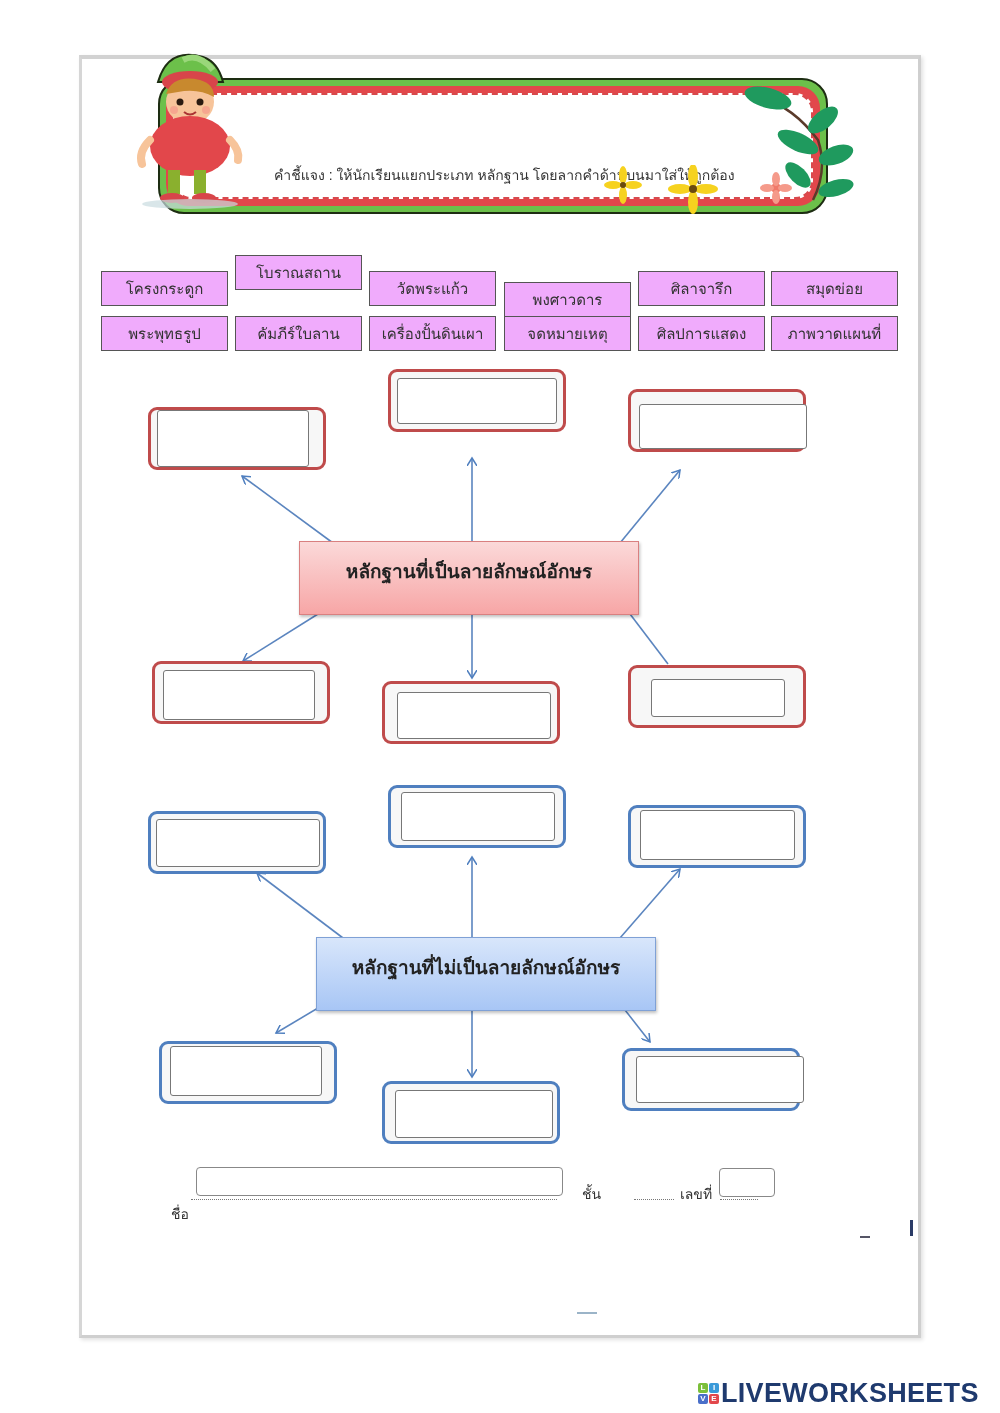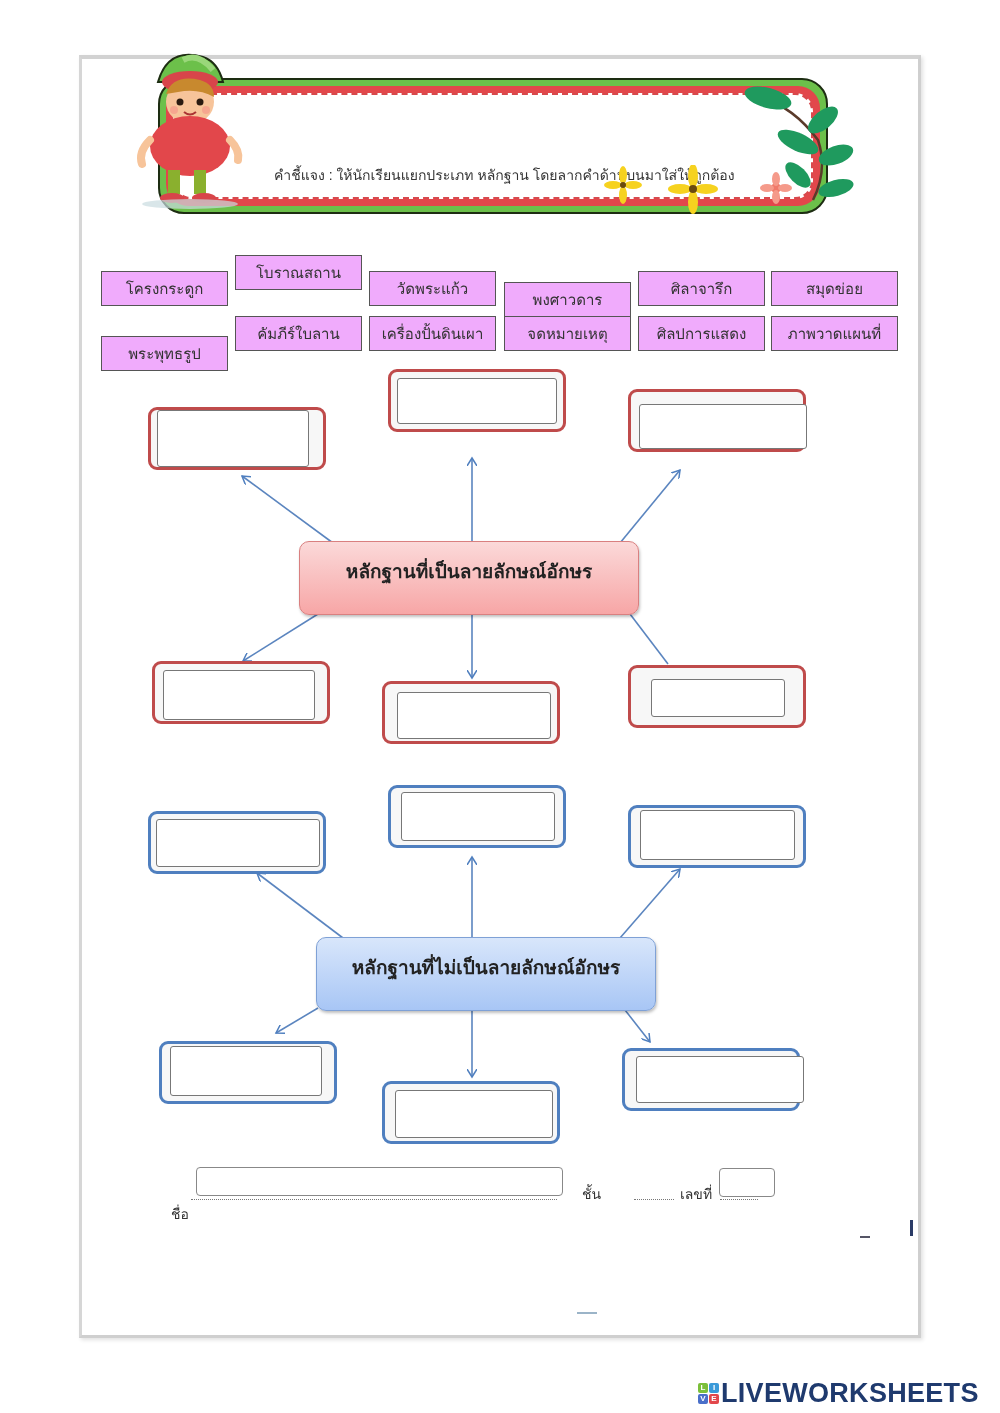--- a/index.html
+++ b/index.html
@@ -56,21 +56,21 @@
     position: absolute; border-radius: 9px; background: #f7f7f7;
   }
   .ans.red { border: 3px solid #bf4b4b; }
   .ans.blue { border: 3px solid #4f7fbf; }
   .ans .field {
     position: absolute; background: #fff; border: 1.5px solid #777; border-radius: 3px;
   }
 
   
   .center-node {
-    position: absolute; border-radius: 10px;
+    position: absolute; border-radius: 0;
     display: flex; align-items: center; justify-content: center;
     font-family: "Liberation Sans", sans-serif; font-weight: bold; font-size: 19px; color: #222;
     box-shadow: 1px 2px 3px rgba(0,0,0,0.25);
   }
   .center-node.red {
     background: linear-gradient(#fbd9d9, #f7a6a6);
     border: 1.5px solid #d98080;
   }
   .center-node.blue {
     background: linear-gradient(#d8e6fb, #a8c6f5);
@@ -166,21 +166,21 @@
   </svg>
 </div>
 
 <div>
   <div class="word" style="left:101px;top:271px;">โครงกระดูก</div>
   <div class="word" style="left:235px;top:255px;">โบราณสถาน</div>
   <div class="word" style="left:369px;top:271px;">วัดพระแก้ว</div>
   <div class="word" style="left:504px;top:282px;">พงศาวดาร</div>
   <div class="word" style="left:638px;top:271px;">ศิลาจารึก</div>
   <div class="word" style="left:771px;top:271px;">สมุดข่อย</div>
-  <div class="word" style="left:101px;top:316px;margin-top:20px;">พระพุทธรูป</div>
+  <div class="word" style="left:101px;top:316px;">พระพุทธรูป</div>
   <div class="word" style="left:235px;top:316px;">คัมภีร์ใบลาน</div>
   <div class="word" style="left:369px;top:316px;text-align:center;">เครื่องปั้นดินเผา</div>
   <div class="word" style="left:504px;top:316px;">จดหมายเหตุ</div>
   <div class="word" style="left:638px;top:316px;">ศิลปการแสดง</div>
   <div class="word" style="left:771px;top:316px;">ภาพวาดแผนที่</div>
 </div>
 
 <svg class="arrows" viewBox="0 0 1000 1413">
   <defs>
     <marker id="ah" markerWidth="10" markerHeight="10" refX="8" refY="5" orient="auto" markerUnits="userSpaceOnUse">

